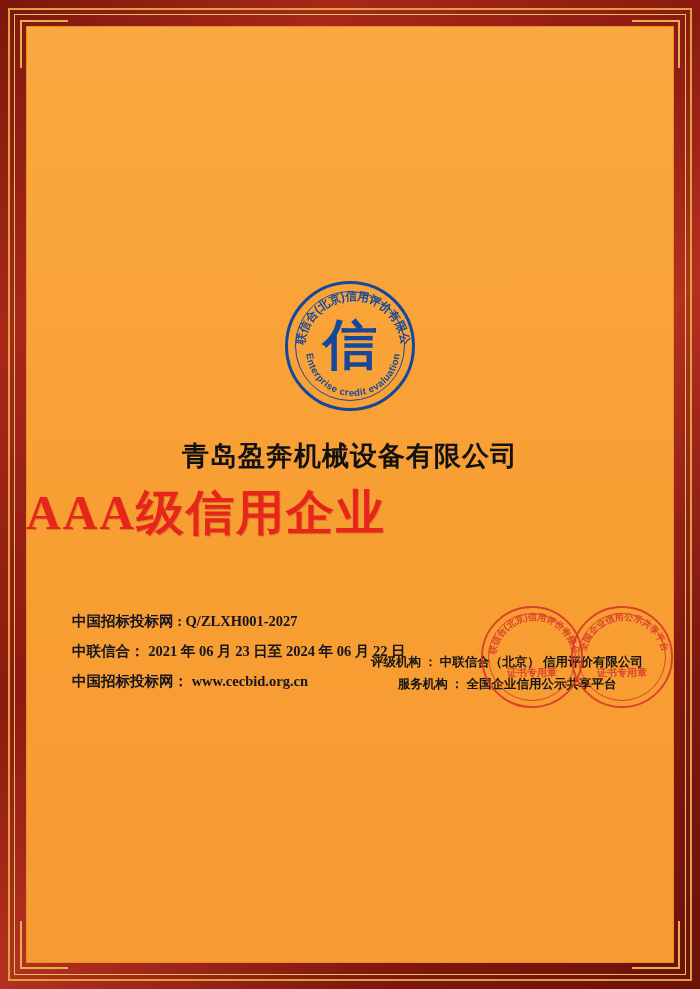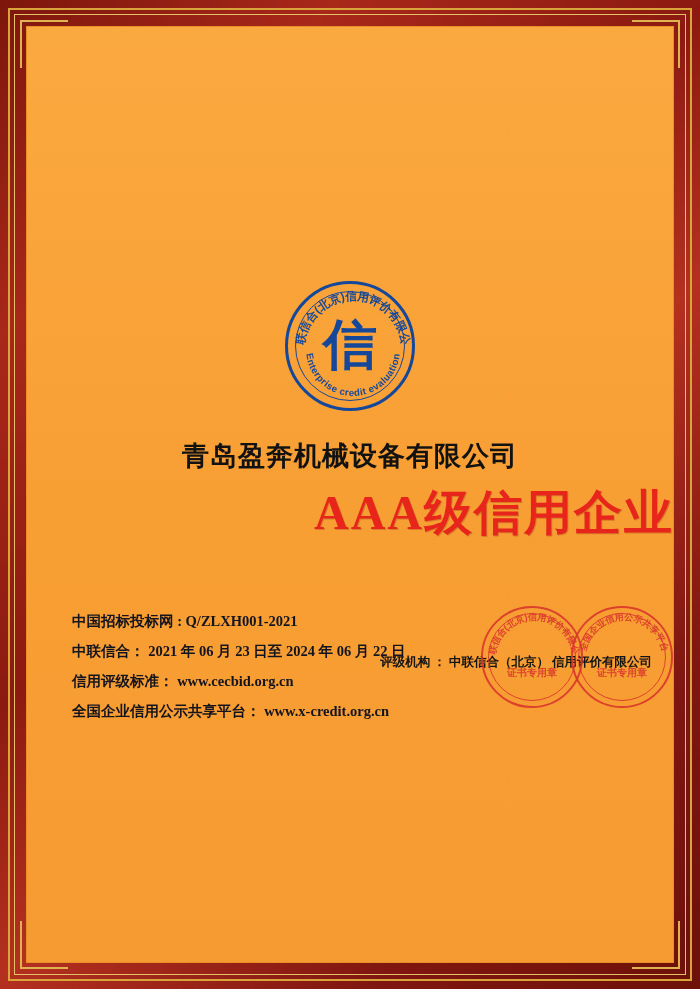--- a/index.html
+++ b/index.html
@@ -122,21 +122,21 @@
     font-size: 27px;
     font-weight: bold;
     color: #121212;
     letter-spacing: 1px;
     font-family: "Liberation Serif", serif;
   }
   .grade-title {
     position: absolute;
     left: 0; right: 0;
     top: 455px;
-    text-align: right;
+    text-align: left;
     font-size: 48px;
     font-weight: bold;
     color: #e8251b;
     letter-spacing: 2px;
     font-family: "Liberation Serif", serif;
     text-shadow: 1px 1px 0 rgba(120,20,10,0.25);
   }
 
   
   .details {
@@ -164,20 +164,21 @@
     width: 290px;
     text-align: right;
     color: #141414;
   }
   .agency .line {
     font-size: 12.5px;
     font-weight: bold;
     line-height: 22px;
     white-space: nowrap;
     font-family: "Liberation Serif", serif;
+    text-align: center;
   }
 
   
   .stamp {
     position: absolute;
     width: 102px;
     height: 102px;
     border-radius: 50%;
     border: 2.5px solid #d8352b;
     box-sizing: border-box;
@@ -238,35 +239,33 @@
         <div class="center-char">信</div>
       </div>
     </div>
 
     <div class="company-name">青岛盈奔机械设备有限公司</div>
 
     <div class="grade-title">AAA级信用企业</div>
 
     <div class="details">
       <div class="row">
-        <span>中国招标投标网 : </span><span class="val">Q/ZLXH001-2021</span>
+        <span>中国招标投标网 : </span><span class="val">Q/ZLXH001-2027</span>
       </div>
       <div class="row">
         <span>中联信合： </span><span class="val">2021 年 06 月 23 日至 2024 年 06 月 22 日</span>
       </div>
       <div class="row">
-        <span>信用评级标准： </span><span class="url">www.cecbid.org.cn</span>
-      </div>
-      <div class="row">
-        <span>全国企业信用公示共享平台： </span><span class="url">www.x-credit.org.cn</span>
+        <span>中国招标投标网： </span><span class="url">www.cecbid.org.cn</span>
       </div>
     </div>
 
     <div class="agency">
       <div class="line">评级机构 ： 中联信合（北京） 信用评价有限公司</div>
+      <div class="line">服务机构 ： 全国企业信用公示共享平台</div>
     </div>
 
     <div class="stamp stamp-a">
       <div class="inner-ring"></div>
       <svg viewBox="0 0 102 102">
         <defs>
             <path id="stampArcA" d="M 12,51 A 39,39 0 0 1 90,51" fill="none"></path>
           </defs>
         <text class="arc-txt">
           <textPath href="#stampArcA" startOffset="50%" text-anchor="middle">中联信合(北京)信用评价有限公司</textPath>

